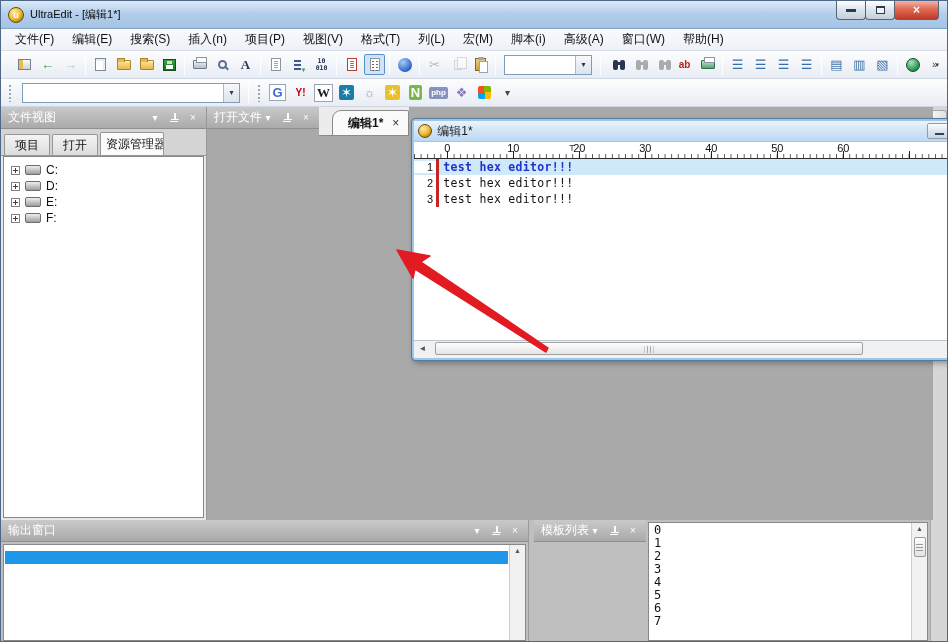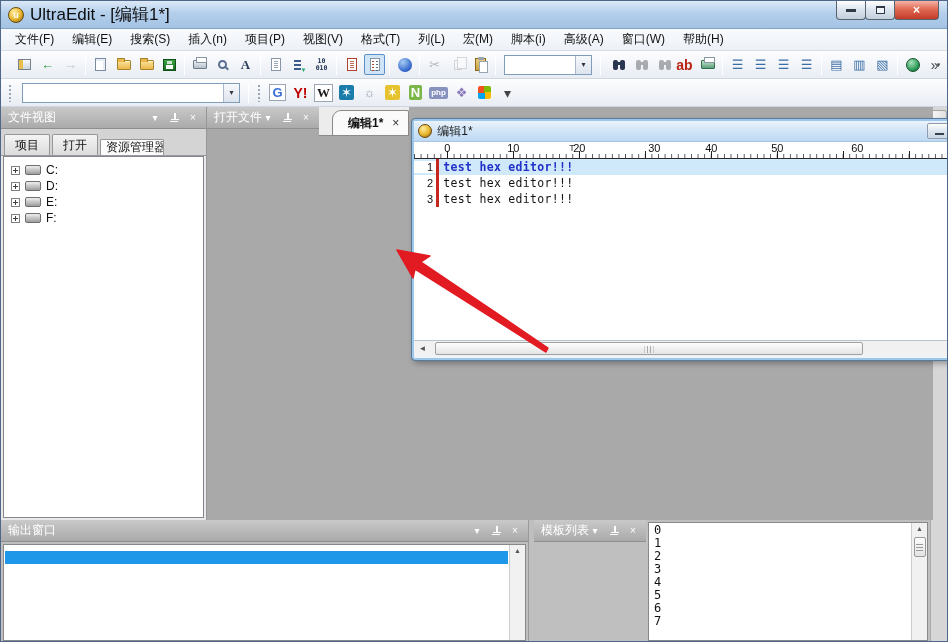--- a/index.html
+++ b/index.html
@@ -2,40 +2,40 @@
 <html style="--sel: #1e97e8; --alb: #cfe9fb; --alt: #2232c8; --etx: #151515; --chg: #c5261f;"><head>
 <meta charset="utf-8">
 <style>
   *{box-sizing:border-box;margin:0;padding:0;-webkit-user-select:none}
   html,body{width:948px;height:642px;overflow:hidden}
   body{font-family:"Liberation Sans",sans-serif;font-size:12px;color:#111;background:#a9a9a9;position:relative;border:1px solid #4f688a}
 
   
   .titlebar{height:28px;background:linear-gradient(#dce9f7,#b4cfec 45%,#a3c2e3);border-bottom:1px solid #86a5c6;display:flex;align-items:center;padding:0 7px;position:relative}
   .app-icon{width:16px;height:16px;border-radius:50%;background:radial-gradient(circle at 35% 30%,#ffeCa0,#e8b52a 55%,#7c5510);border:1px solid #6a4a10;margin-right:6px;display:flex;align-items:center;justify-content:center;color:#fff;font-size:9px;font-weight:bold}
-  .title-text{font-size:17px;color:#0c0c0c}
+  .title-text{font-size:11px;color:#0c0c0c}
   .win-btns{position:absolute;top:0;right:8px;display:flex}
   .win-btn{width:30px;height:19px;border:1px solid #57636f;border-top:none;margin-left:-1px;background:linear-gradient(#ffffff,#dde6ef 45%,#c3cfdc);border-radius:0 0 4px 4px;display:flex;align-items:center;justify-content:center}
   .win-btn.close{width:45px;background:linear-gradient(#f5b3a6,#e06a54 45%,#c23a28);color:#fff;font-weight:bold;font-size:12px}
   .glyph-minbar{width:10px;height:3px;background:#2d3a46}
   .glyph-restore{width:9px;height:8px;border:1px solid #2d3a46;border-top:2px solid #2d3a46;background:#eef3f8}
 
   
   .menubar{height:22px;background:linear-gradient(#f8fafd,#edf1f7);border-bottom:1px solid #d7dde6;display:flex;align-items:center;padding-left:5px}
   .menu-item{padding:3px 9px;white-space:nowrap}
 
   
   .toolbar{height:28px;display:flex;align-items:center;background:linear-gradient(#fdfdfe,#e8edf4);border-bottom:1px solid #cfd6e1;padding:0 2px}
   .grip{width:4px;height:18px;margin:0 5px;background-image:radial-gradient(#9aa6b6 1px,transparent 1.2px);background-size:4px 4px}
   .tb-sep{width:1px;height:20px;background:#c2cad5;border-right:1px solid #fff;margin:0 3px}
   .tb-icon{width:21px;height:21px;display:flex;align-items:center;justify-content:center;font-size:13px;border:1px solid transparent;border-radius:2px;margin:0 1px;flex:none}
   .tb-icon.disabled{opacity:.38;filter:grayscale(.9)}
   .tb-icon.active{background:#cfe4f7;border-color:#5a8fc8}
   .tb-icon.bold{font-weight:bold}
-  .tb-icon.small{font-size:14px}
+  .tb-icon.small{font-size:10px}
   .tb-icon.serif .g{font-family:"Liberation Serif",serif;font-weight:bold}
   .tb-icon.boxed .g{border:1px solid #9aa6b4;background:#fff;padding:0 2px}
   .tb-icon .g{display:flex;align-items:center;justify-content:center;position:relative}
   .hexg .g{white-space:pre;font:bold 6.5px "DejaVu Sans Mono",monospace;line-height:6.5px;text-align:center}
   .tiny .g{font-size:8px}
   .ovf::after{content:"▾";font-size:7px;margin-left:-2px;color:#444}
   .tb-combo{width:88px;height:20px;background:#fff;border:1px solid #7f9db9;display:flex;align-items:center;margin:0 5px}
   .tb-combo .combo-btn{margin-left:auto;width:16px;height:100%;background:linear-gradient(#f6f8fb,#dde4ee);border-left:1px solid #a9b8cc;display:flex;align-items:center;justify-content:center;font-size:8px;color:#334}
   .web-combo{width:218px}
   
@@ -79,21 +79,21 @@
   .dock-btns{margin-left:auto;display:flex;align-items:center;gap:7px;color:#fdfdfd;font-size:10px}
   .dock-btns .b{width:12px;height:12px;display:flex;align-items:center;justify-content:center}
   .pin{width:9px;height:10px;position:relative}
   .pin::before{content:"";position:absolute;left:4px;top:0;width:2px;height:6px;background:#fdfdfd}
   .pin::after{content:"";position:absolute;left:1px;top:6px;width:8px;height:1px;background:#fdfdfd;box-shadow:-1px 2px 0 -0px #fdfdfd}
 
   
   .left-panel{width:206px;flex:none;display:flex;flex-direction:column;background:#e9e9e9;border-right:1px solid #979797}
   .fv-tabs{height:27px;flex:none;display:flex;align-items:flex-end;background:#d4d4d4;padding:3px 3px 0;border-bottom:1px solid #9a9a9a}
   .fv-tab{height:21px;padding:8px 10px;background:linear-gradient(#f4f4f4,#dcdcdc);border:1px solid #979797;border-bottom:none;border-radius:2px 2px 0 0;display:flex;align-items:center;margin-right:2px;white-space:nowrap}
-  .fv-tab.active{background:#fbfbfb;height:16px}
+  .fv-tab.active{background:#fbfbfb;height:23px}
   .fv-tab.clip{max-width:64px;overflow:hidden;padding:0 5px}
   .filter-row{height:32px;flex:none;display:flex;align-items:center;padding:0 7px;gap:7px}
   .filter-input{flex:1;height:20px;background:#fff;border:1px solid #7f9db9;font:11px "Liberation Sans",sans-serif;text-align:center;color:#222}
   .filter-btn{width:20px;height:20px;border:1px solid #8a99ad;background:linear-gradient(#fbfcfd,#e2e8f0);border-radius:2px;display:flex;align-items:center;justify-content:center;font-size:11px;color:#333}
   .tree{flex:1;background:#fff;border:1px solid #828790;margin:0 2px 2px;padding:5px 2px;overflow:hidden}
   .tree-row{display:flex;align-items:center;height:16px;gap:5px}
   .expander{width:9px;height:9px;flex:none;border:1px solid #808080;background:#fff;position:relative;margin-left:5px}
   .expander::before{content:"";position:absolute;left:1px;right:1px;top:3px;height:1px;background:#404040}
   .expander::after{content:"";position:absolute;top:1px;bottom:1px;left:3px;width:1px;background:#404040}
   .ticon{flex:none}
@@ -450,24 +450,24 @@
           </span>
         </div>
         <div class="child-content">
           <div class="ccl">
             <div class="ruler">
 
               <span class="tabmark">T</span>
             <span class="rnum" style="left: 33px;">0</span>
                 <span class="rnum" style="left: 99px;">10</span>
                 <span class="rnum" style="left: 165px;">20</span>
-                <span class="rnum" style="left: 240px; text-align: center;">30</span>
+                <span class="rnum" style="left: 231px; text-align: center;">30</span>
                 <span class="rnum" style="left: 297px;">40</span>
                 <span class="rnum" style="left: 363px;">50</span>
-                <span class="rnum" style="left: 443px;">60</span>
+                <span class="rnum" style="left: 429px;">60</span>
               </div>
             <div class="rows">
 
             <div class="line active">
                   <span class="num">1</span>
                   <span class="chg"></span>
                   <span class="txt">test hex editor!!!</span>
                 </div>
                 <div class="line">
                   <span class="num">2</span>

